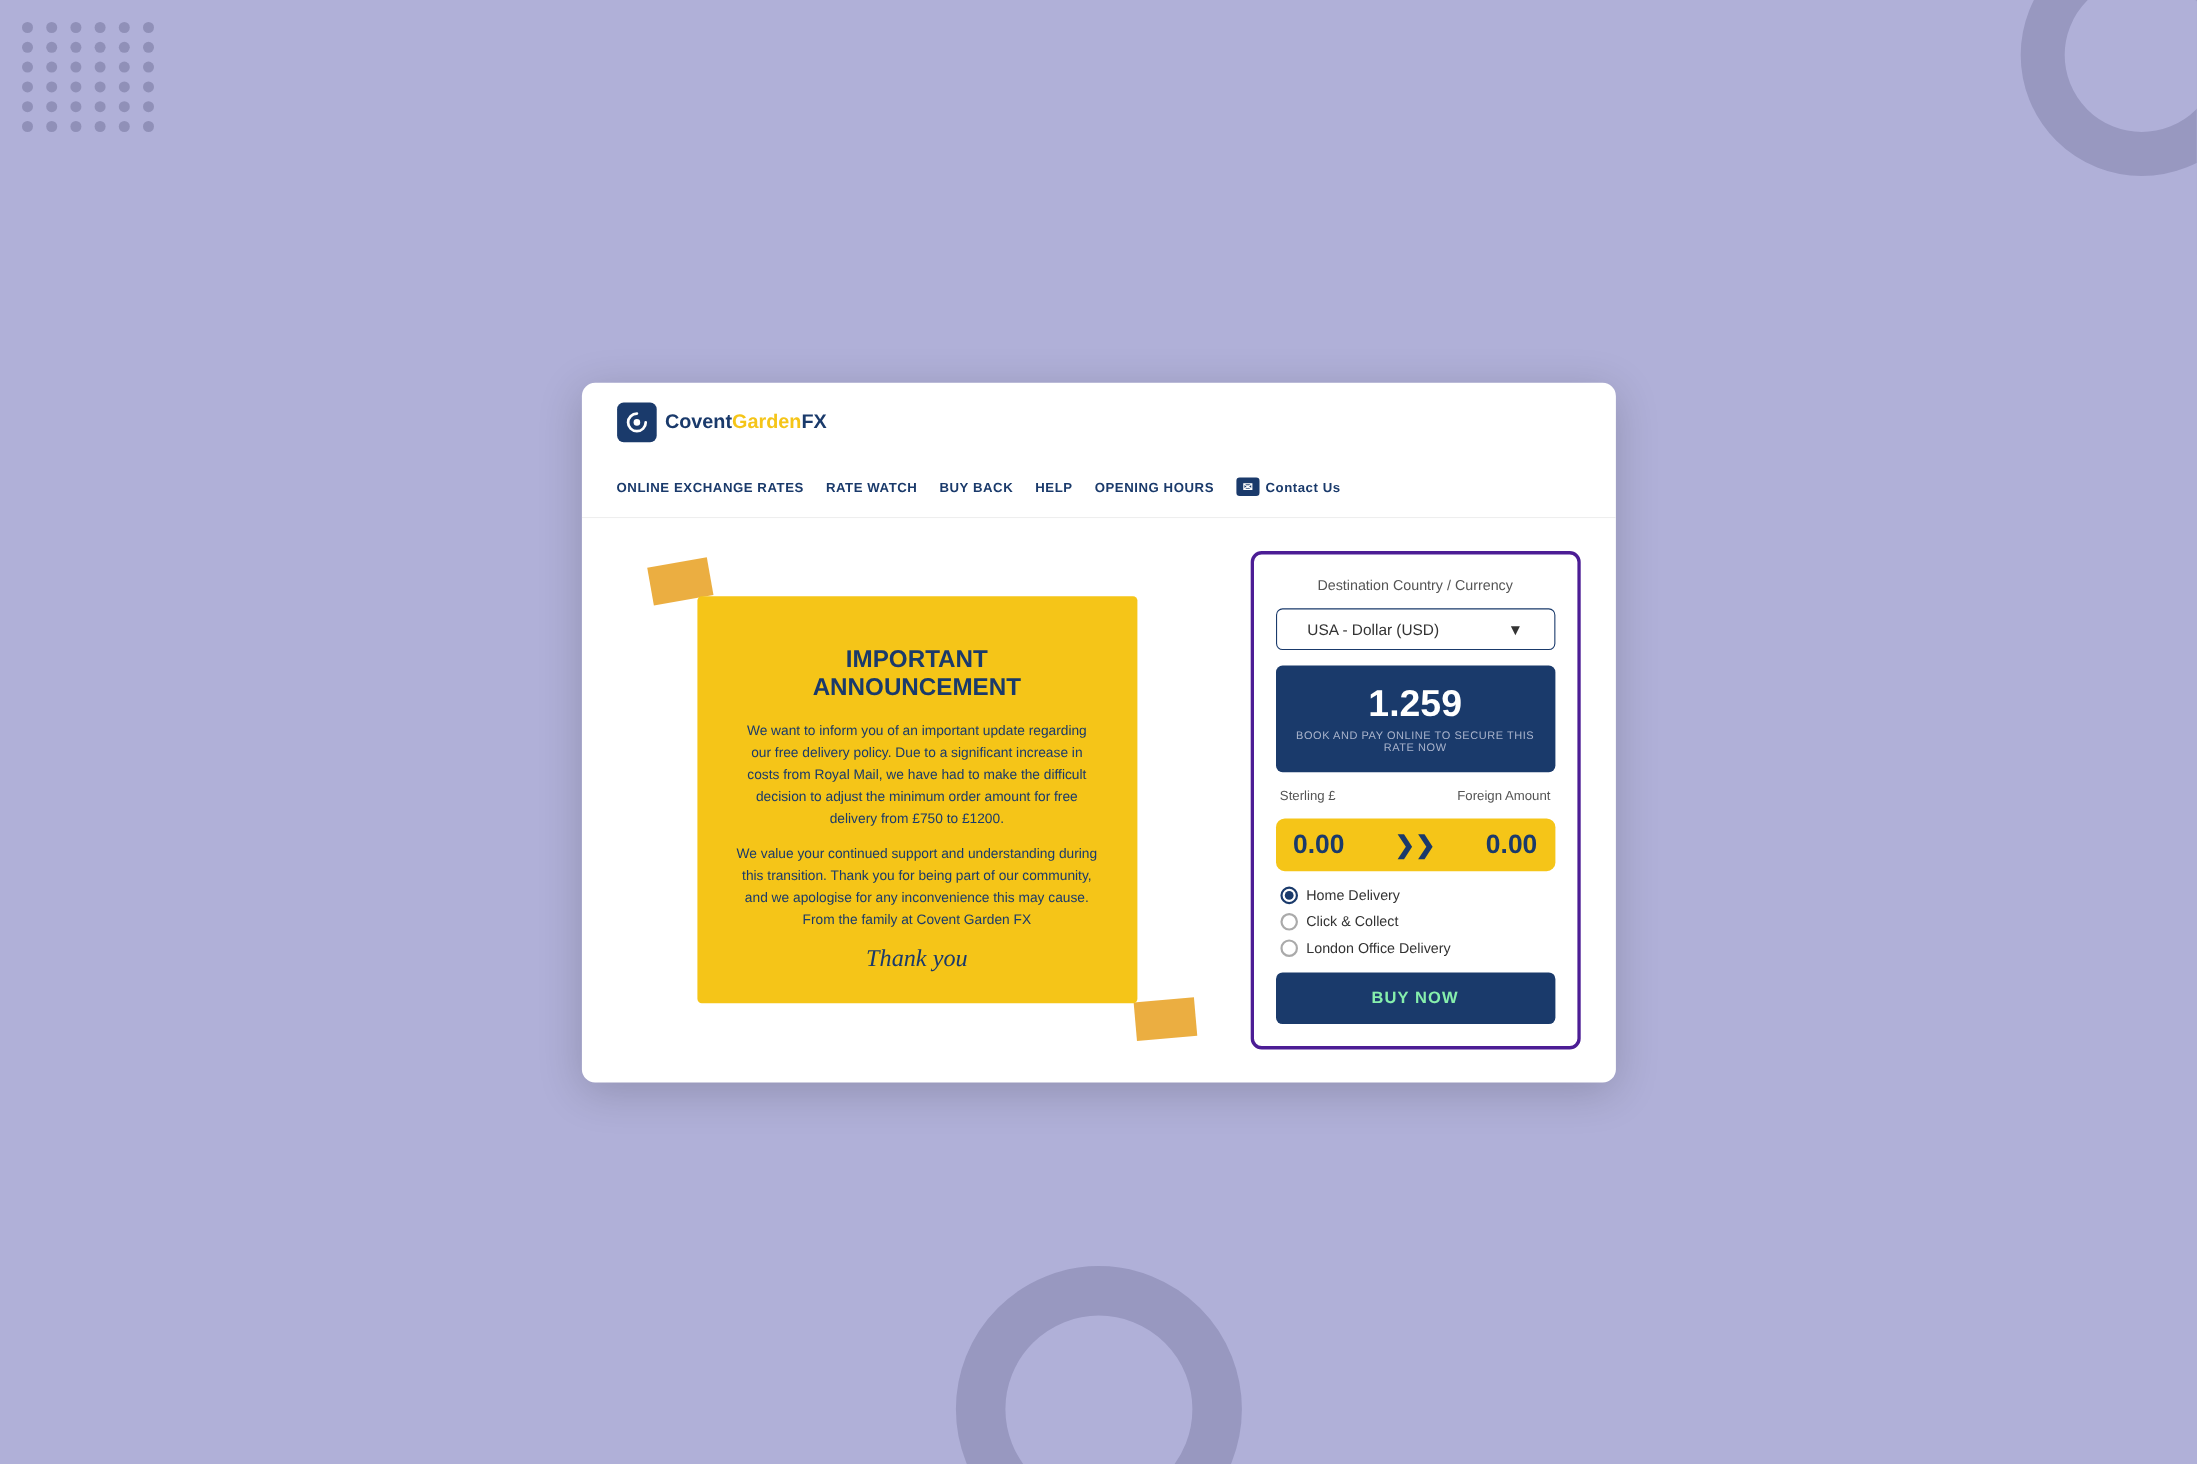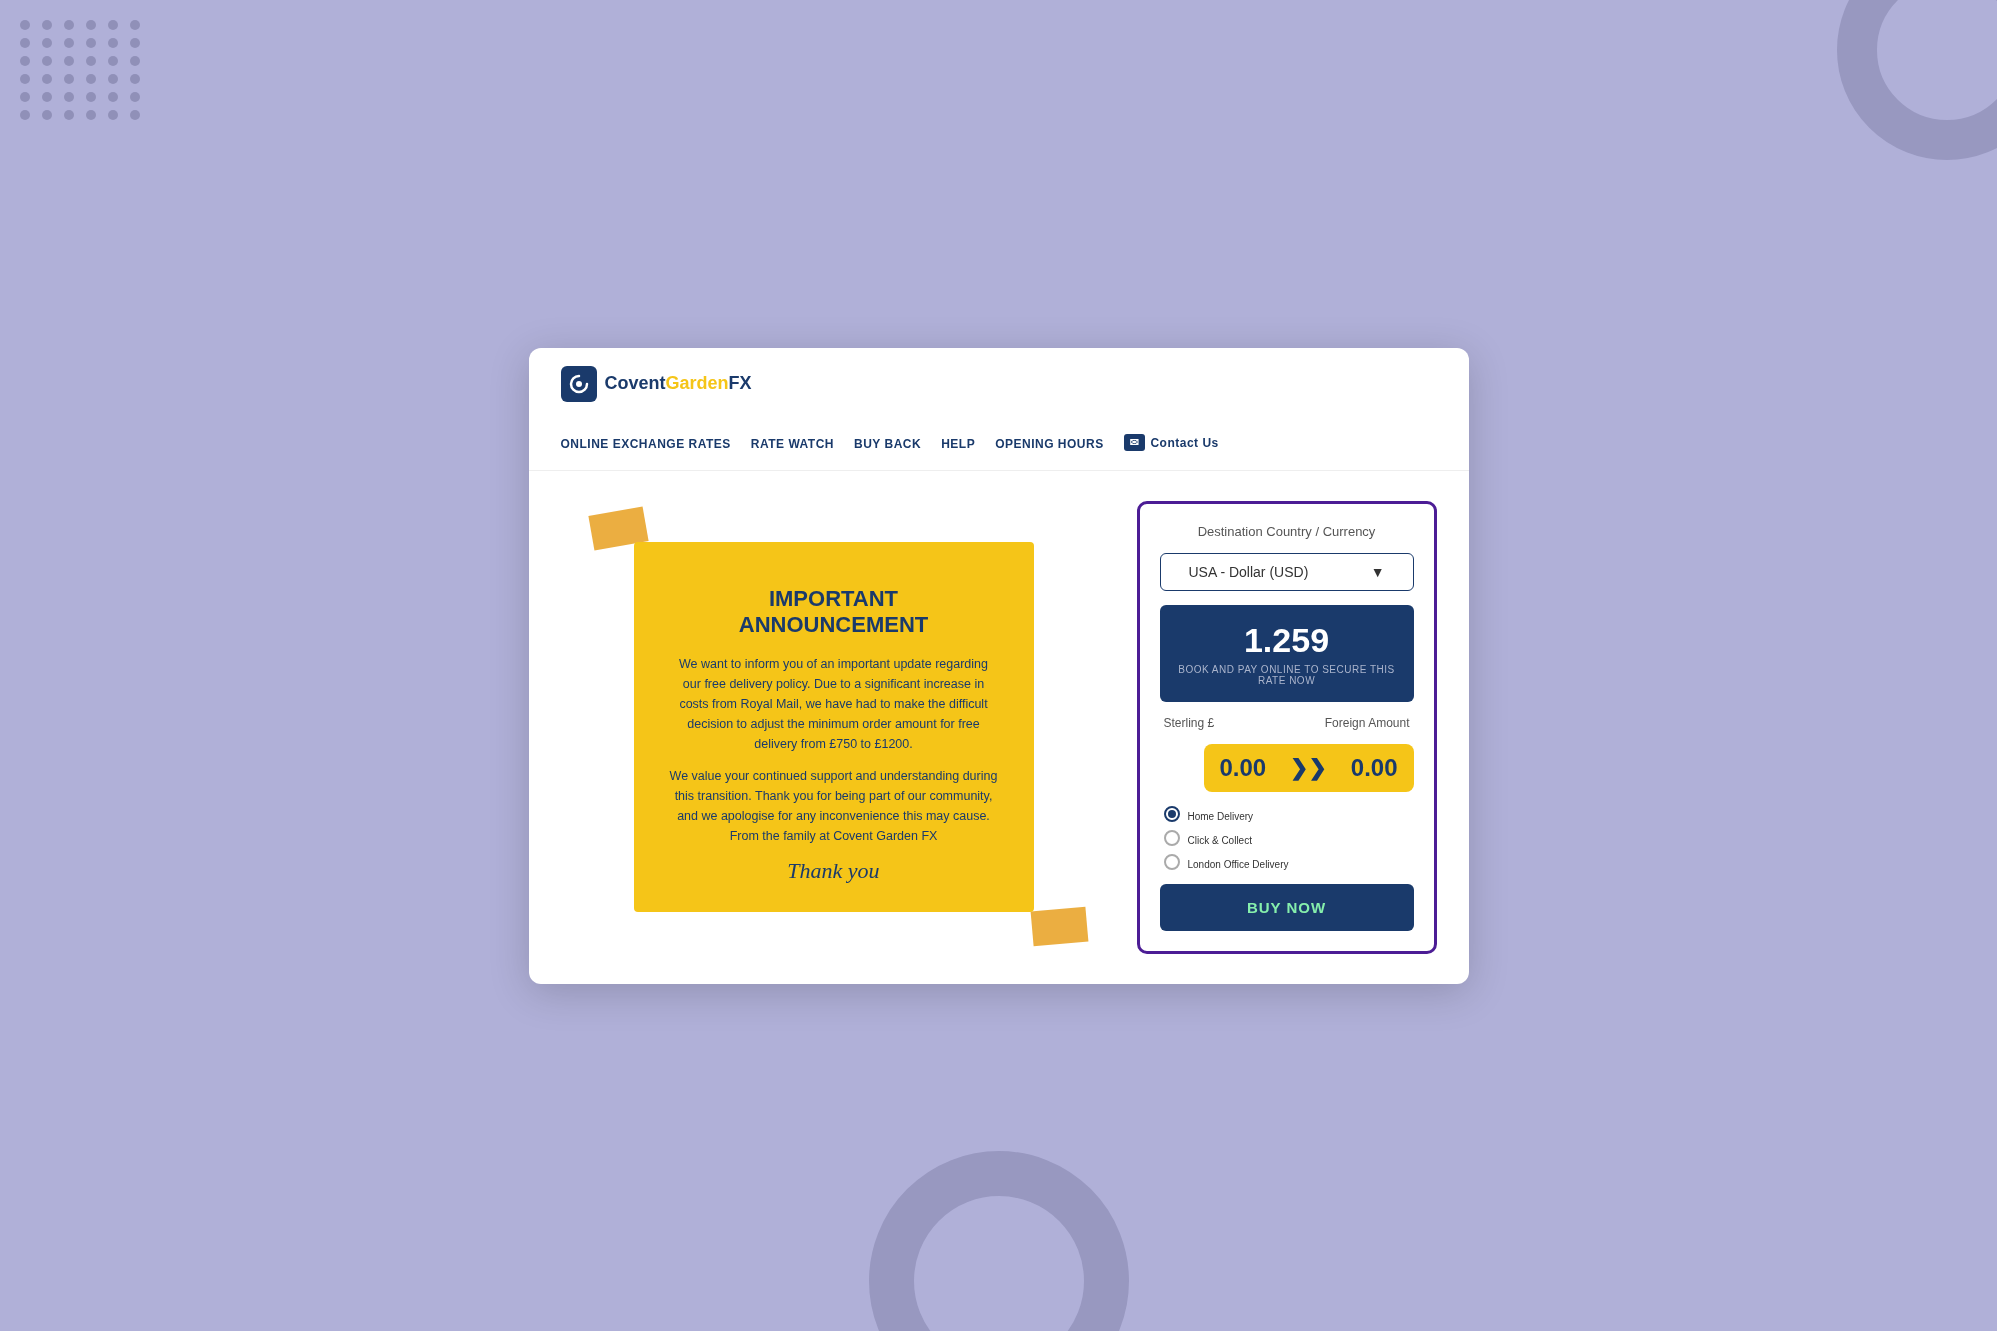--- a/index.html
+++ b/index.html
@@ -283,21 +283,20 @@
     }
 
     .amount-inputs {
       display: flex;
       align-items: center;
       background: #f5c518;
       border-radius: 8px;
       padding: 10px 16px;
       gap: 16px;
       justify-content: space-between;
-      margin-left: 44px;
     }
 
     .amount-value {
       font-size: 24px;
       font-weight: bold;
       color: #1a3a6b;
     }
 
     .arrow-icon {
       color: #1a3a6b;
@@ -307,23 +306,23 @@
 
     .delivery-options {
       display: flex;
       flex-direction: column;
       gap: 8px;
       padding-left: 4px;
     }
 
     .delivery-option {
       display: flex;
-      align-items: flex-end;
+      align-items: center;
       gap: 8px;
-      font-size: 10px;
+      font-size: 13px;
       color: #333;
       cursor: pointer;
     }
 
     .radio-circle {
       width: 16px;
       height: 16px;
       border-radius: 50%;
       border: 2px solid #aaa;
       display: flex;

